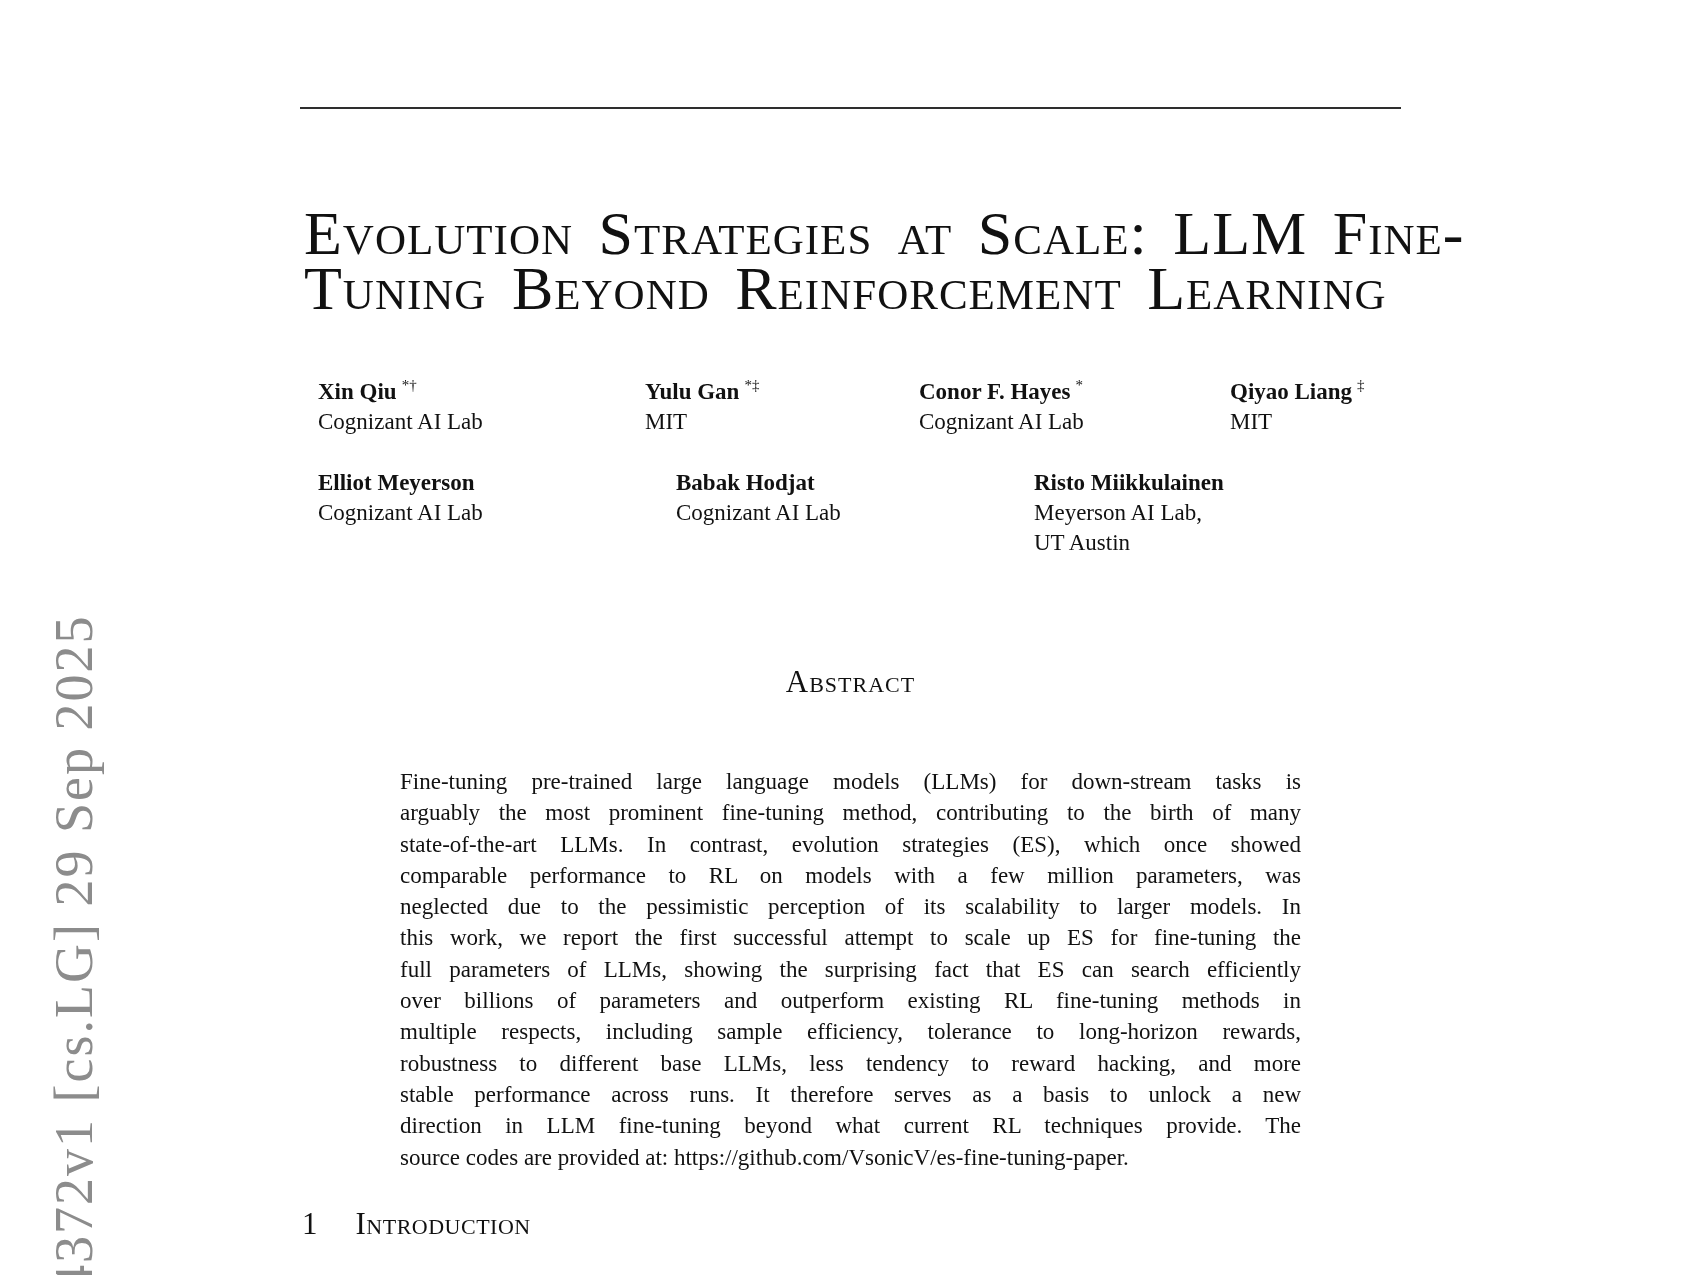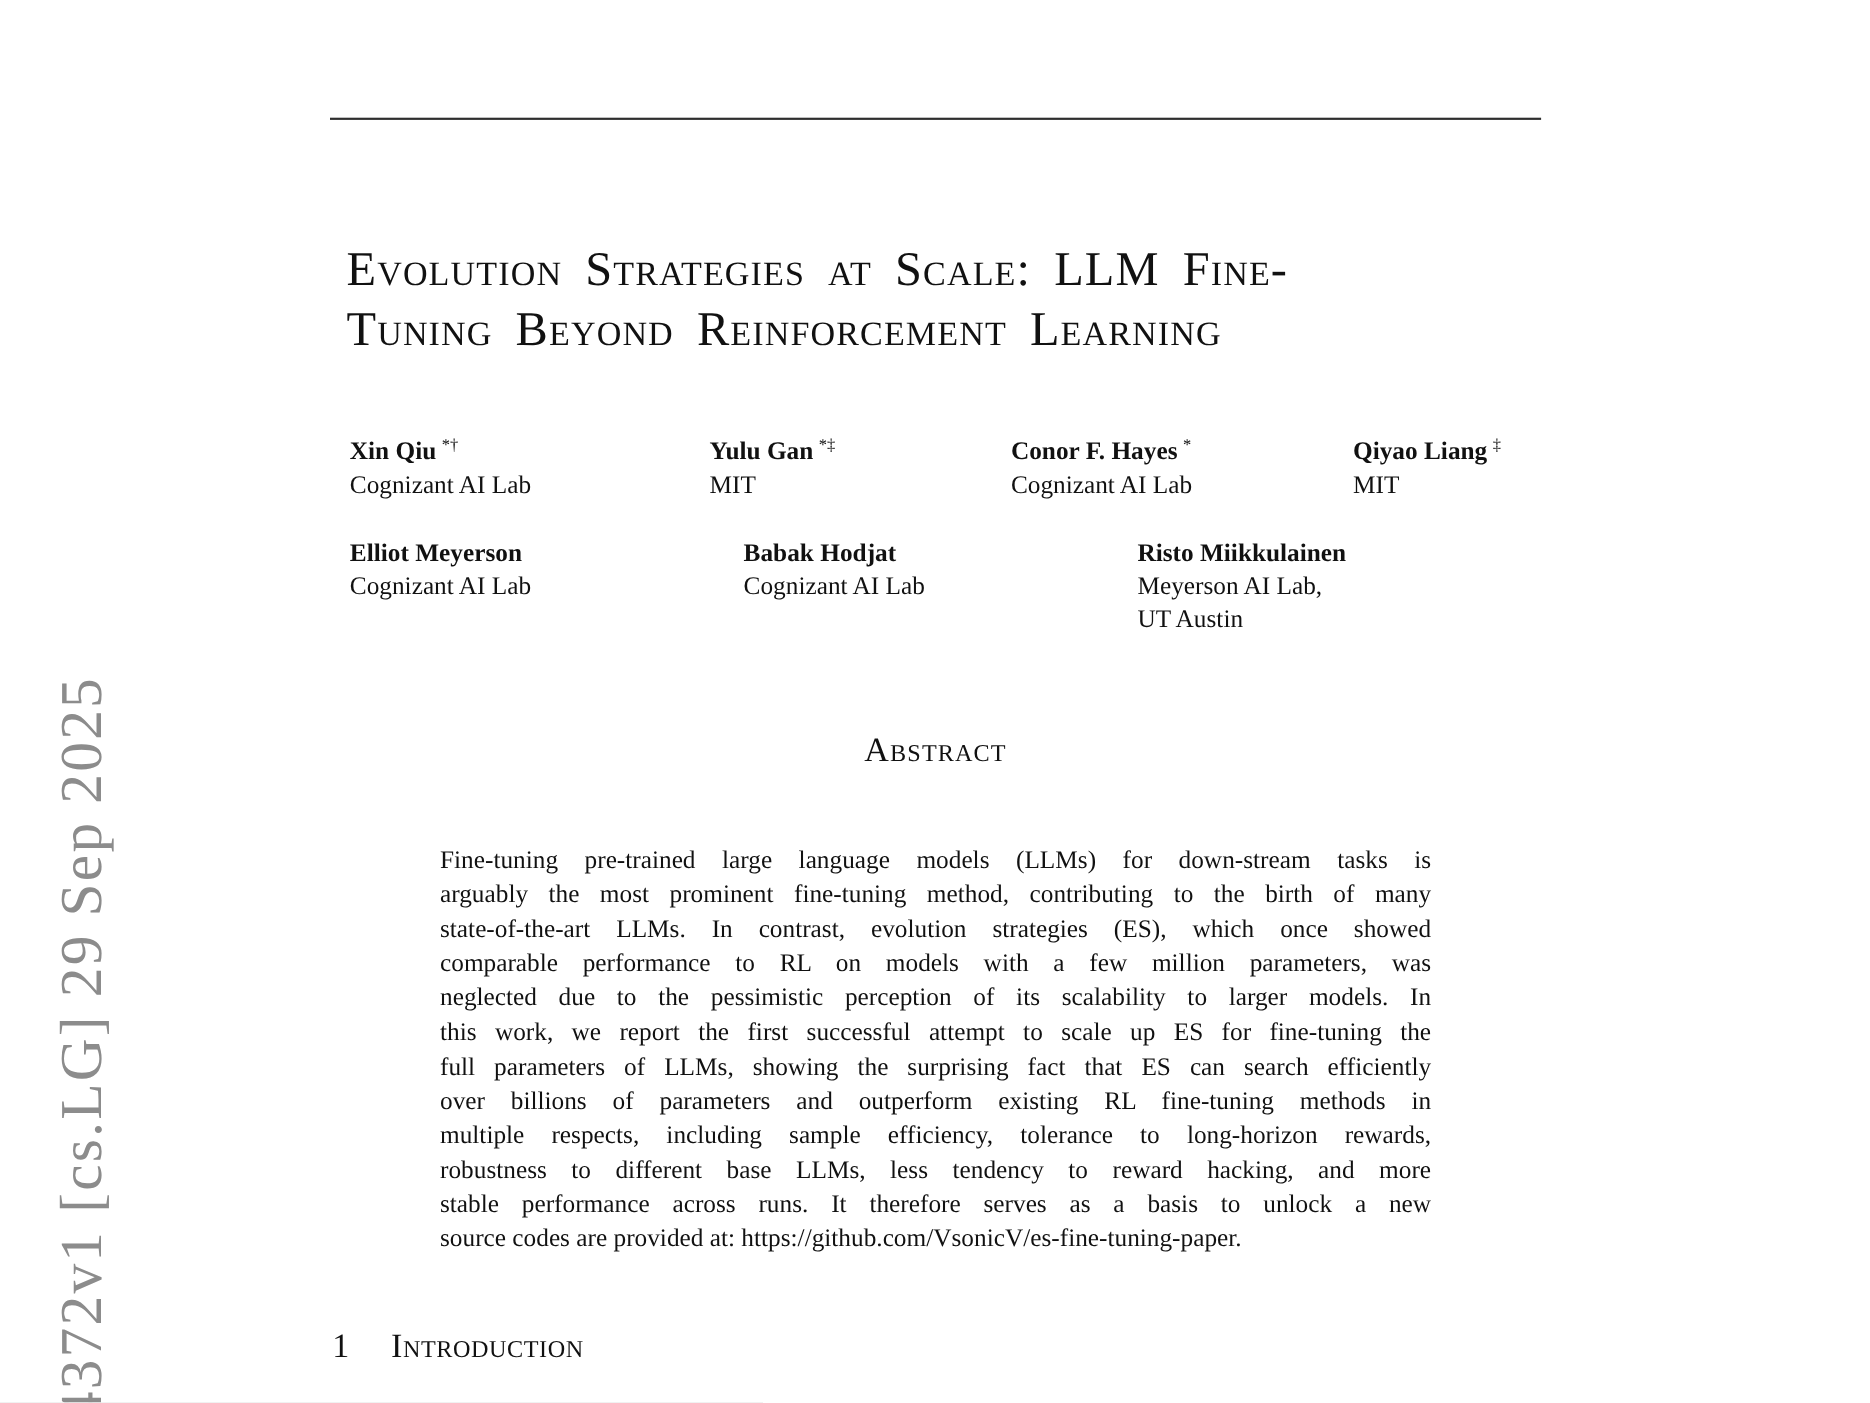--- a/index.html
+++ b/index.html
@@ -16,28 +16,28 @@
     width:1101px;height:2px;background:#2e2e2e;
   }
   .watermark{
     position:absolute;left:45px;top:1292px;
     transform:rotate(-90deg);transform-origin:0 0;
     font-size:54px;line-height:58px;letter-spacing:2px;
     color:#8c8c8c;white-space:nowrap;
   }
   .title{
     position:absolute;left:300px;top:202px;width:1112px;
-    margin:15px;font-weight:normal;
+    margin:4px;font-weight:normal;
     font-variant:small-caps;
-    font-size:44px;line-height:55px;
+    font-size:62px;line-height:55px;
     letter-spacing:1px;word-spacing:9px;
   }
   .title-line{display:block;white-space:nowrap;}
   .author{position:absolute;white-space:nowrap;}
-  .author .author-name{font-weight:bold;font-size:23px;line-height:30px;margin-top:20px;}
+  .author .author-name{font-weight:bold;font-size:23px;line-height:30px;}
   .author .author-name sup{font-size:15px;font-weight:normal;margin-left:5px;}
   .author .author-affil{font-weight:normal;font-size:23px;line-height:30px;}
   .r1{top:370px;}
   .r2{top:468px;}
   .c1a{left:318px;} .c1b{left:645px;} .c1c{left:919px;} .c1d{left:1230px;}
   .c2a{left:318px;} .c2b{left:676px;} .c2c{left:1034px;}
   .abstract-heading{
     position:absolute;left:400px;top:664px;width:901px;
     text-align:center;font-variant:small-caps;
     font-size:31px;letter-spacing:1px;
@@ -114,20 +114,21 @@
     <div class="abs-line">arguably the most prominent fine-tuning method, contributing to the birth of many</div>
     <div class="abs-line">state-of-the-art LLMs. In contrast, evolution strategies (ES), which once showed</div>
     <div class="abs-line">comparable performance to RL on models with a few million parameters, was</div>
     <div class="abs-line">neglected due to the pessimistic perception of its scalability to larger models. In</div>
     <div class="abs-line">this work, we report the first successful attempt to scale up ES for fine-tuning the</div>
     <div class="abs-line">full parameters of LLMs, showing the surprising fact that ES can search efficiently</div>
     <div class="abs-line">over billions of parameters and outperform existing RL fine-tuning methods in</div>
     <div class="abs-line">multiple respects, including sample efficiency, tolerance to long-horizon rewards,</div>
     <div class="abs-line">robustness to different base LLMs, less tendency to reward hacking, and more</div>
     <div class="abs-line">stable performance across runs. It therefore serves as a basis to unlock a new</div>
+    <div class="abs-line">direction in LLM fine-tuning beyond what current RL techniques provide. The</div>
     <div class="abs-line last">source codes are provided at: https://github.com/VsonicV/es-fine-tuning-paper.</div>
   </div>
 
   <div class="section-heading">
     <span class="section-number">1</span><span class="section-word">Introduction</span>
   </div>
 
 </div>
 
 </body></html>

